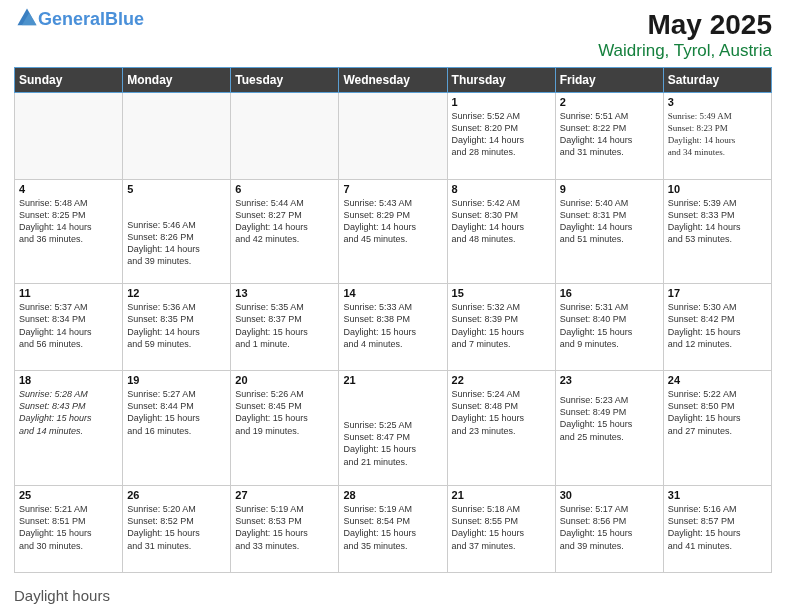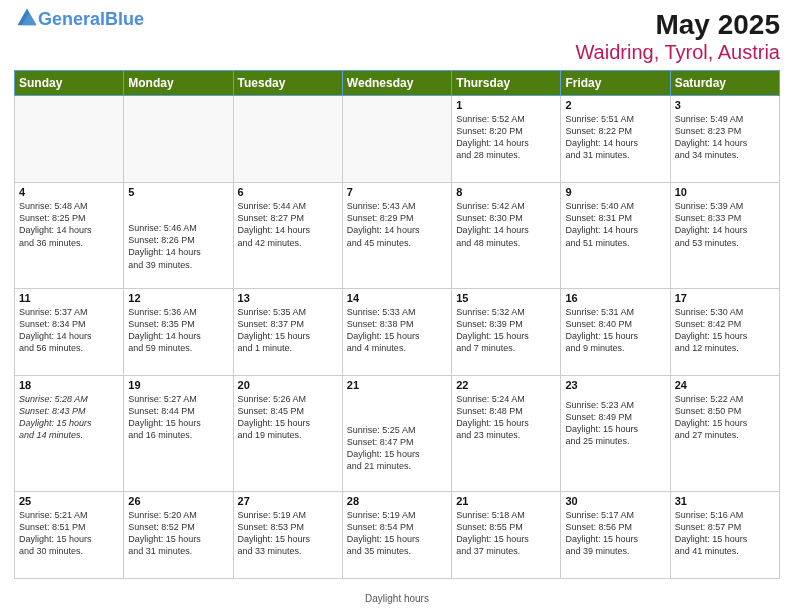--- a/index.html
+++ b/index.html
@@ -6,21 +6,21 @@
     body {
       font-family: Arial, sans-serif;
       background: #fff;
       width: 792px;
       height: 612px;
       overflow: hidden;
     }
     .page {
       width: 792px;
       height: 612px;
-      padding: 10px 12px 8px 14px;
+      padding: 10px 20px 8px 14px;
       display: flex;
       flex-direction: column;
     }
     .header {
       display: flex;
       justify-content: space-between;
       align-items: flex-start;
       margin-bottom: 6px;
     }
     .logo-area {
@@ -45,30 +45,30 @@
     .title-area {
       text-align: right;
     }
     .main-title {
       font-size: 28px;
       font-weight: bold;
       color: #1a1a1a;
       line-height: 1.1;
     }
     .subtitle {
-      font-size: 20px;
-      color: #be185d;
+      font-size: 17px;
+      color: #15803d;
     }
     .calendar-table {
       width: 100%;
       border-collapse: collapse;
       flex: 1;
     }
     .calendar-table th {
-      background-color: #4d7c0f;
+      background-color: #404040;
       color: #fff;
       font-size: 12px;
       font-weight: bold;
       padding: 5px 4px;
       text-align: left;
       border: 1px solid #5a9fd4;
     }
     .calendar-table td {
       border: 1px solid #ccc;
       vertical-align: top;
@@ -88,24 +88,24 @@
       color: #111;
       margin-bottom: 2px;
       display: block;
     }
     .cell-text {
       font-size: 9px;
       color: #333;
       line-height: 1.35;
     }
     .footer-note {
-      font-size: 10px;
+      font-size: 15px;
       color: #555;
       margin-top: 14px;
-      text-align: center;
+      text-align: left;
     }
   </style>
 </head>
 <body>
 
 <div class="page">
   <div class="header">
     <div class="logo-area">
       <svg class="logo-icon" viewBox="0 0 30 30">
         <polygon points="15,2 28,25 2,25" fill="#3a7fc1"></polygon>
@@ -150,21 +150,21 @@
           </td>
           <td>
             <span class="day-number">2</span>
             <div class="cell-text" style="white-space: pre-line;">Sunrise: 5:51 AM
 Sunset: 8:22 PM
 Daylight: 14 hours
 and 31 minutes.</div>
           </td>
           <td>
             <span class="day-number">3</span>
-            <div class="cell-text" style="white-space: pre-line;">Sunrise: 5:49 AM
+            <div class="cell-text" style="white-space: pre-line; font-family: Liberation Serif, serif;">Sunrise: 5:49 AM
 Sunset: 8:23 PM
 Daylight: 14 hours
 and 34 minutes.</div>
           </td>
         </tr>
         <tr>
           <td>
             <span class="day-number">4</span>
             <div class="cell-text" style="white-space: pre-line;">Sunrise: 5:48 AM
 Sunset: 8:25 PM

